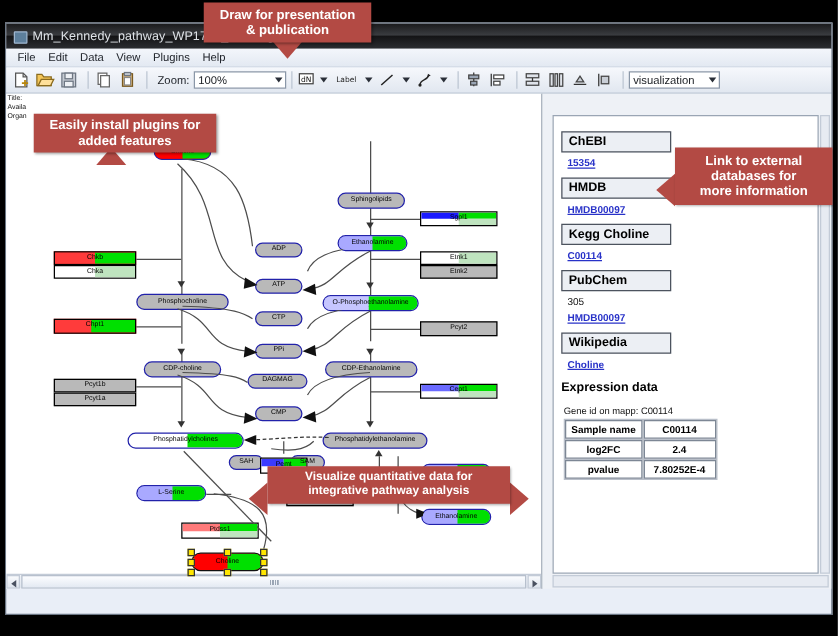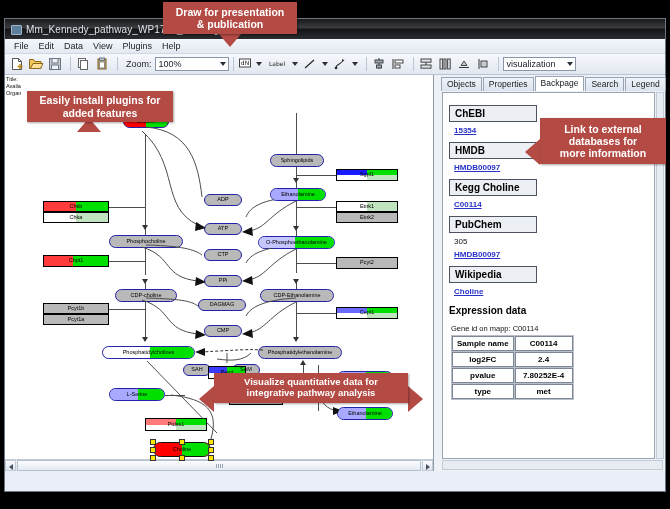--- a/index.html
+++ b/index.html
@@ -578,27 +578,20 @@
             </div>
           <div id="hthumb"></div>
           <div class="sb-arrow sb-right">
               <i></i>
             </div>
         </div>
       </div>
 
       <div id="rightpane">
 
-        <div id="tabs">
-          <div class="tab">Objects</div>
-          <div class="tab">Properties</div>
-          <div class="tab active">Backpage</div>
-          <div class="tab">Search</div>
-          <div class="tab">Legend</div>
-        </div>
 
         <div id="backpage">
           <div id="bp-inner">
 
             <div class="db-head">ChEBI</div>
             <a class="db-link" href="#">15354</a>
 
             <div class="db-head">HMDB</div>
             <a class="db-link" href="#">HMDB00097</a>
 
@@ -623,24 +616,20 @@
                 <td>C00114</td>
               </tr>
               <tr>
                 <td>log2FC</td>
                 <td>2.4</td>
               </tr>
               <tr>
                 <td>pvalue</td>
                 <td>7.80252E-4</td>
               </tr>
-              <tr>
-                <td>type</td>
-                <td>met</td>
-              </tr>
             </tbody>
               </table>
           </div>
         </div>
 
         <div id="rv-scroll"></div>
         <div id="rp-hscroll"></div>
       </div>
     </div>
 

